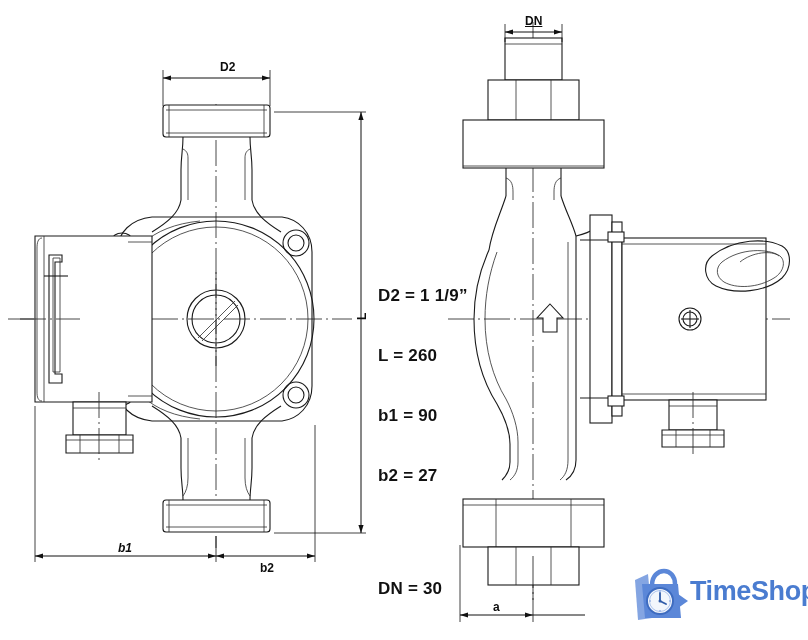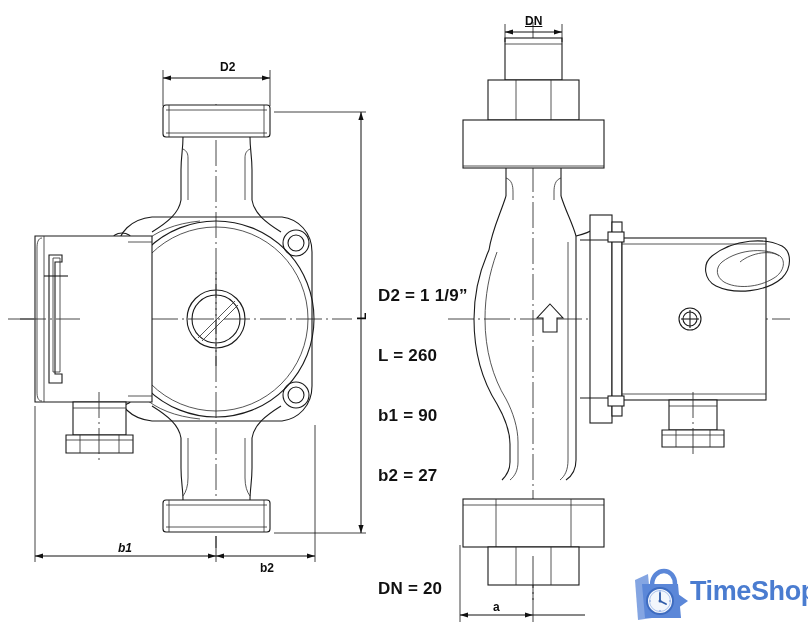--- a/index.html
+++ b/index.html
@@ -356,21 +356,21 @@
       </g>
     </g>
   </svg>
 
   <div class="spec-block">
     <span class="spec-line">D2 = 1 1/9”</span>
     <span class="spec-line">L = 260</span>
     <span class="spec-line">b1 = 90</span>
     <span class="spec-line">b2 = 27</span>
     <span class="spec-gap"></span>
-    <span class="spec-line">DN = 20</span>
+    <span class="spec-line">DN = 30</span>
     <span class="spec-line">a = 28</span>
     
   </div>
 
   <div class="dim-label" style="left:220px; top:60px;">D2</div>
 
   <div class="dim-label" style="left:525px; top:14px;text-decoration:underline;">DN</div>
 
   <div class="dim-label rot" style="left:355px; top:320px;">L</div>
 

